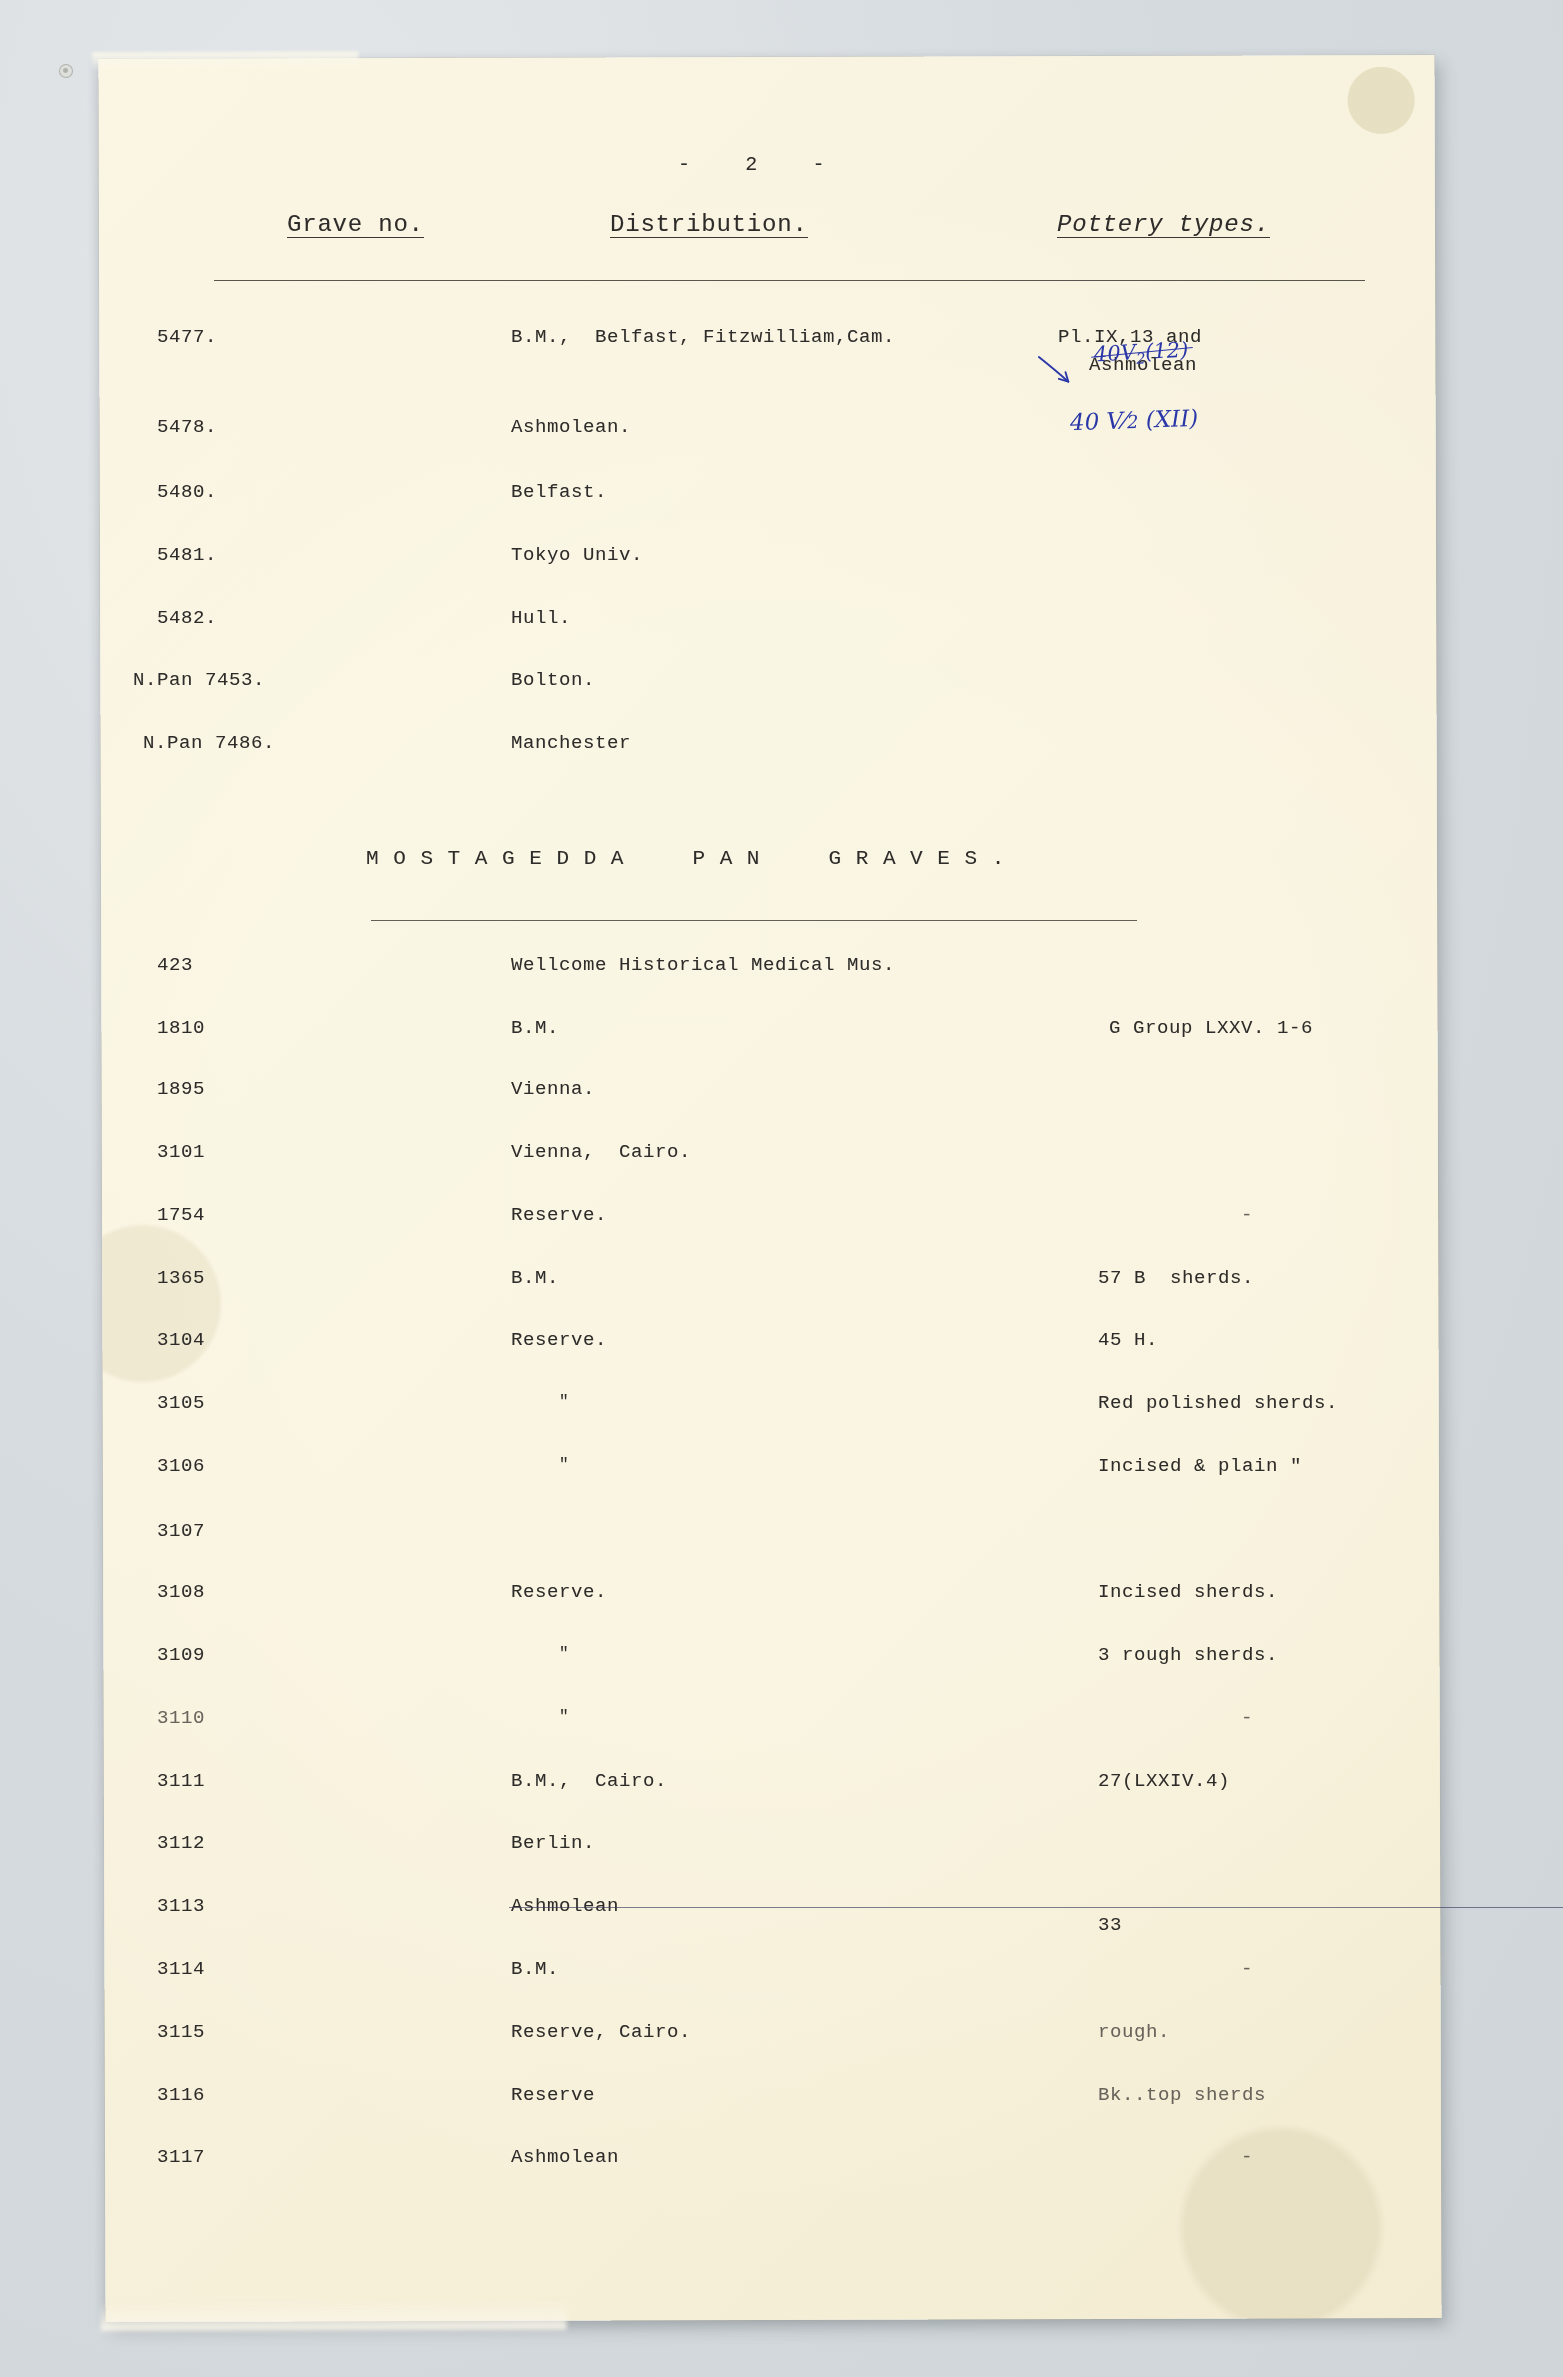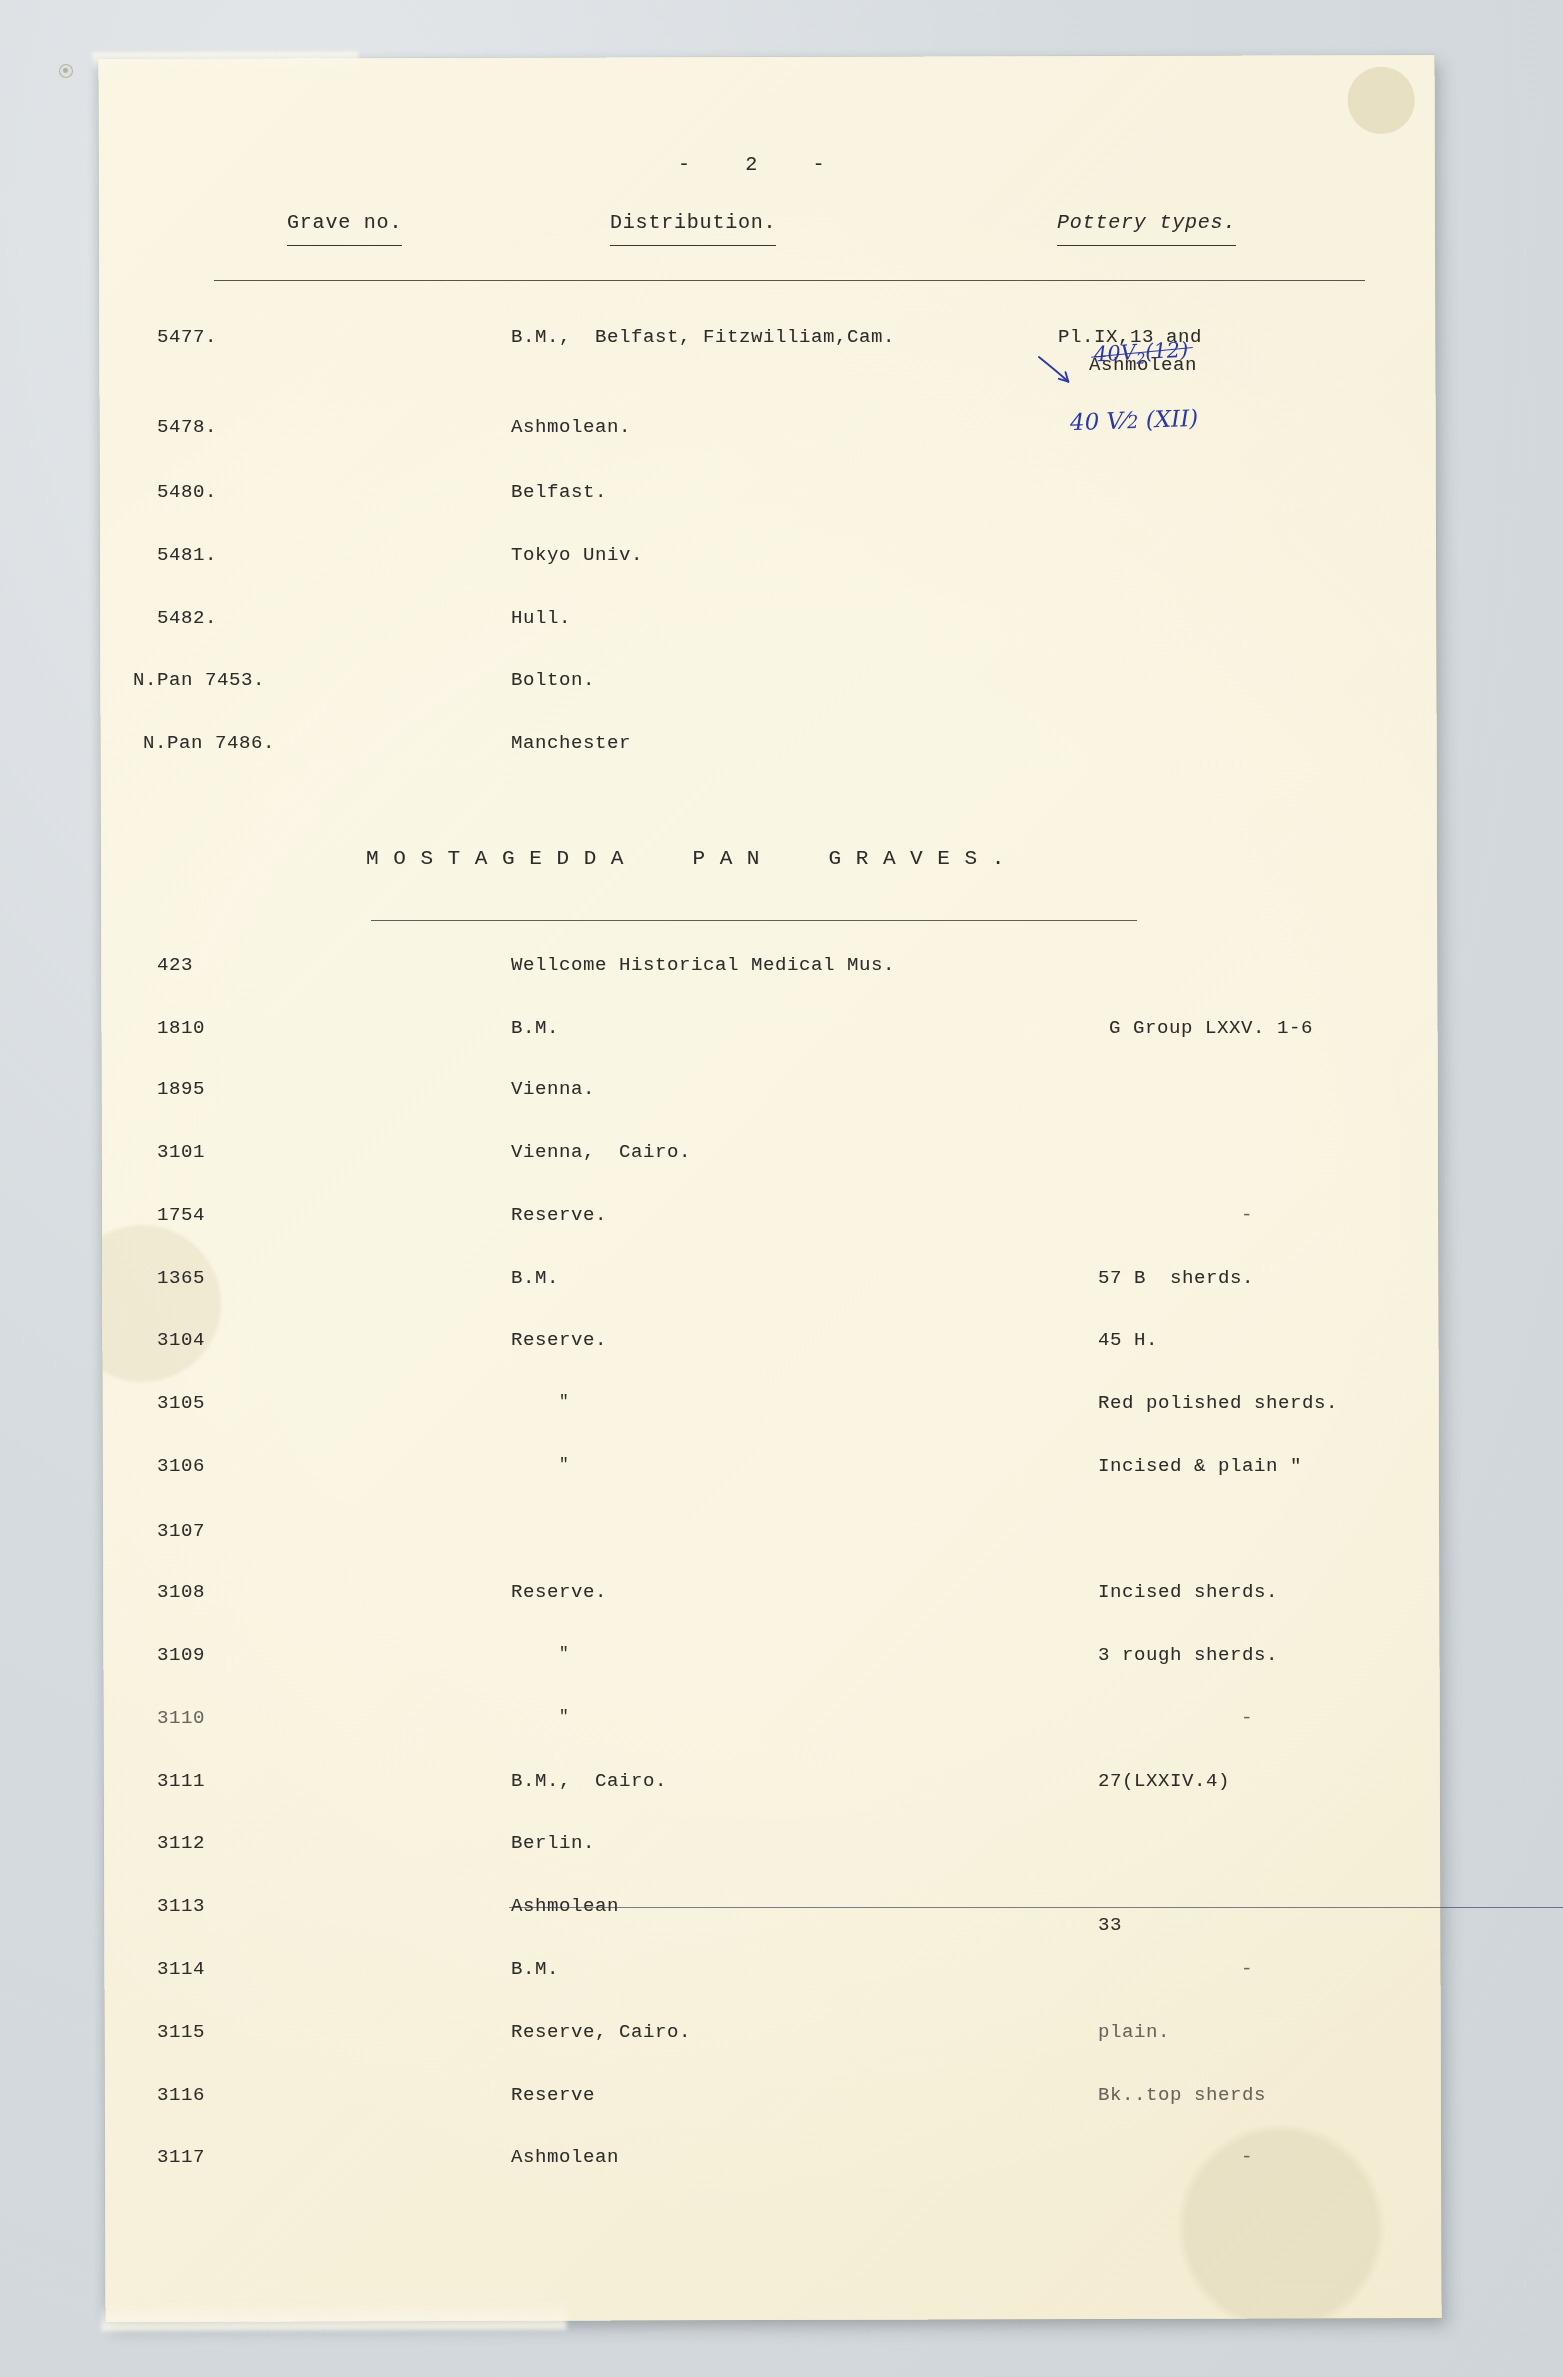--- a/index.html
+++ b/index.html
@@ -97,24 +97,24 @@
   #page-no {
     left: 678px;
     top: 155px;
     font-size: 20px;
     letter-spacing: 4.8px;
   }
 
   
   .col-head {
     top: 213px;
-    font-size: 20px;
+    font-size: 24px;
     letter-spacing: 0.8px;
     border-bottom: 1px solid #3a3732;
-    padding-bottom: 12px;
+    padding-bottom: 0;
   }
   #head-grave      { left: 287px; }
   #head-dist       { left: 610px; }
   #head-pottery    { left: 1057px; font-style: italic; }
 
   
   #rule-main {
     position: absolute;
     left: 214px;
     top: 280px;
@@ -360,21 +360,21 @@
   <div class="typed c-pot">33</div>
 </div>
 <div class="row" style="top:1960px">
   <div class="typed c-grave">3114</div>
   <div class="typed c-dist">B.M.</div>
   <div class="typed c-pot dash faint">-</div>
 </div>
 <div class="row" style="top:2023px">
   <div class="typed c-grave">3115</div>
   <div class="typed c-dist">Reserve, Cairo.</div>
-  <div class="typed c-pot faint" style="left:1098px">plain.</div>
+  <div class="typed c-pot faint" style="left:1098px">rough.</div>
 </div>
 <div class="row" style="top:2086px">
   <div class="typed c-grave">3116</div>
   <div class="typed c-dist">Reserve</div>
   <div class="typed c-pot faint" style="left:1098px">Bk..top sherds</div>
 </div>
 <div class="row" style="top:2148px">
   <div class="typed c-grave">3117</div>
   <div class="typed c-dist">Ashmolean</div>
   <div class="typed c-pot dash faint">-</div>

